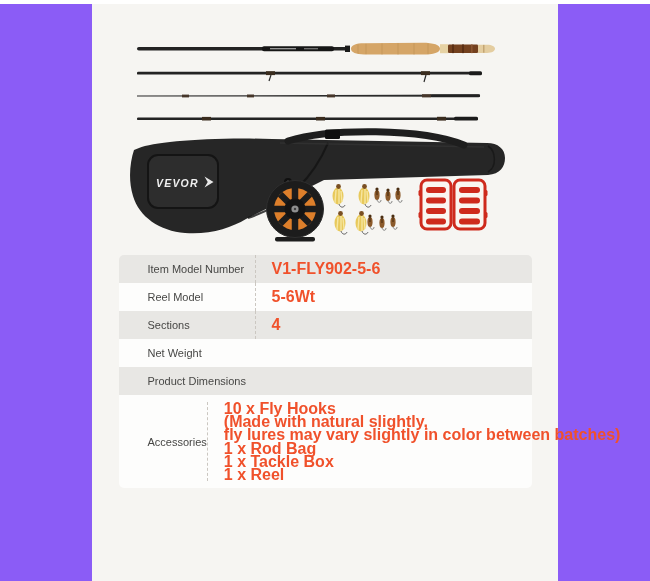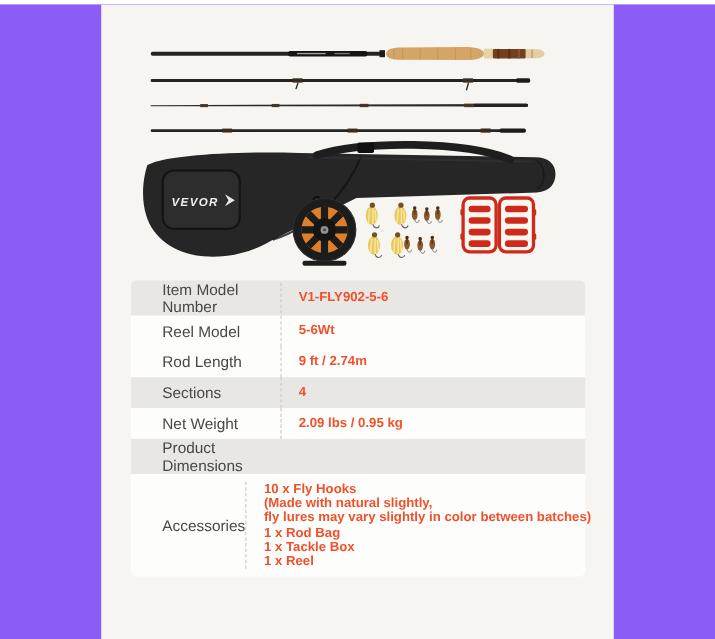--- a/index.html
+++ b/index.html
@@ -7,24 +7,24 @@
   .stage { position:relative; width:650px; height:581px; background:#8b5cf6; margin:4px auto; overflow:hidden; }
   .panel { position:absolute; left:92px; top:0; width:466px; height:581px; background:#F6F5F2; }
   .photo { width:466px; height:251px; position:relative; }
   .photo svg { display:block; }
 
   .spec-table { width:413px; margin:0 auto; }
   .trow { display:flex; align-items:center; min-height:28px; background:#FDFDFC; }
   .trow.alt { background:#E8E7E4; }
   .trow.first { border-radius:5px 5px 0 0; }
   .trow.last { border-radius:0 0 5px 5px; padding:7px 0; }
-  .tlabel { width:136px; padding-left:29px; font-size:14px; color:#474745; align-self:center; }
+  .tlabel { width:136px; padding-left:29px; font-size:11px; color:#474745; align-self:center; }
   .tvalue { flex:1; min-height:28px; display:flex; flex-direction:column; justify-content:center;
             padding-left:16px; padding-right:0; border-left:1px dashed #CBC7C1;
-            font-size:12px; font-weight:bold; color:#F0512B; line-height:13.2px; }
+            font-size:16px; font-weight:bold; color:#F0512B; line-height:13.2px; }
   .trow:not(.last) .tvalue { min-height:28px; }
   .trow.last .tvalue { min-height:79px; }
   .vline { white-space:nowrap; }
 </style>
 </head>
 <body>
 
 <div class="stage">
   <div class="panel">
 
@@ -166,33 +166,28 @@
         <div class="tlabel">Item Model Number</div>
         <div class="tvalue">V1-FLY902-5-6</div>
       </div>
 
       <div class="trow">
         <div class="tlabel">Reel Model</div>
         <div class="tvalue">5-6Wt</div>
       </div>
 
 
-      <div class="trow">
-        <div class="tlabel">Rod Length</div>
-        <div class="tvalue">9 ft / 2.74m</div>
-      </div>
 
       <div class="trow alt">
         <div class="tlabel">Sections</div>
         <div class="tvalue">4</div>
       </div>
 
       <div class="trow">
         <div class="tlabel">Net Weight</div>
-        <div class="tvalue">2.09 lbs / 0.95 kg</div>
       </div>
 
       <div class="trow alt">
         <div class="tlabel">Product Dimensions</div>
       </div>
 
       <div class="trow last">
         <div class="tlabel">Accessories</div>
         <div class="tvalue">
           <div class="vline">10 x Fly Hooks</div>

